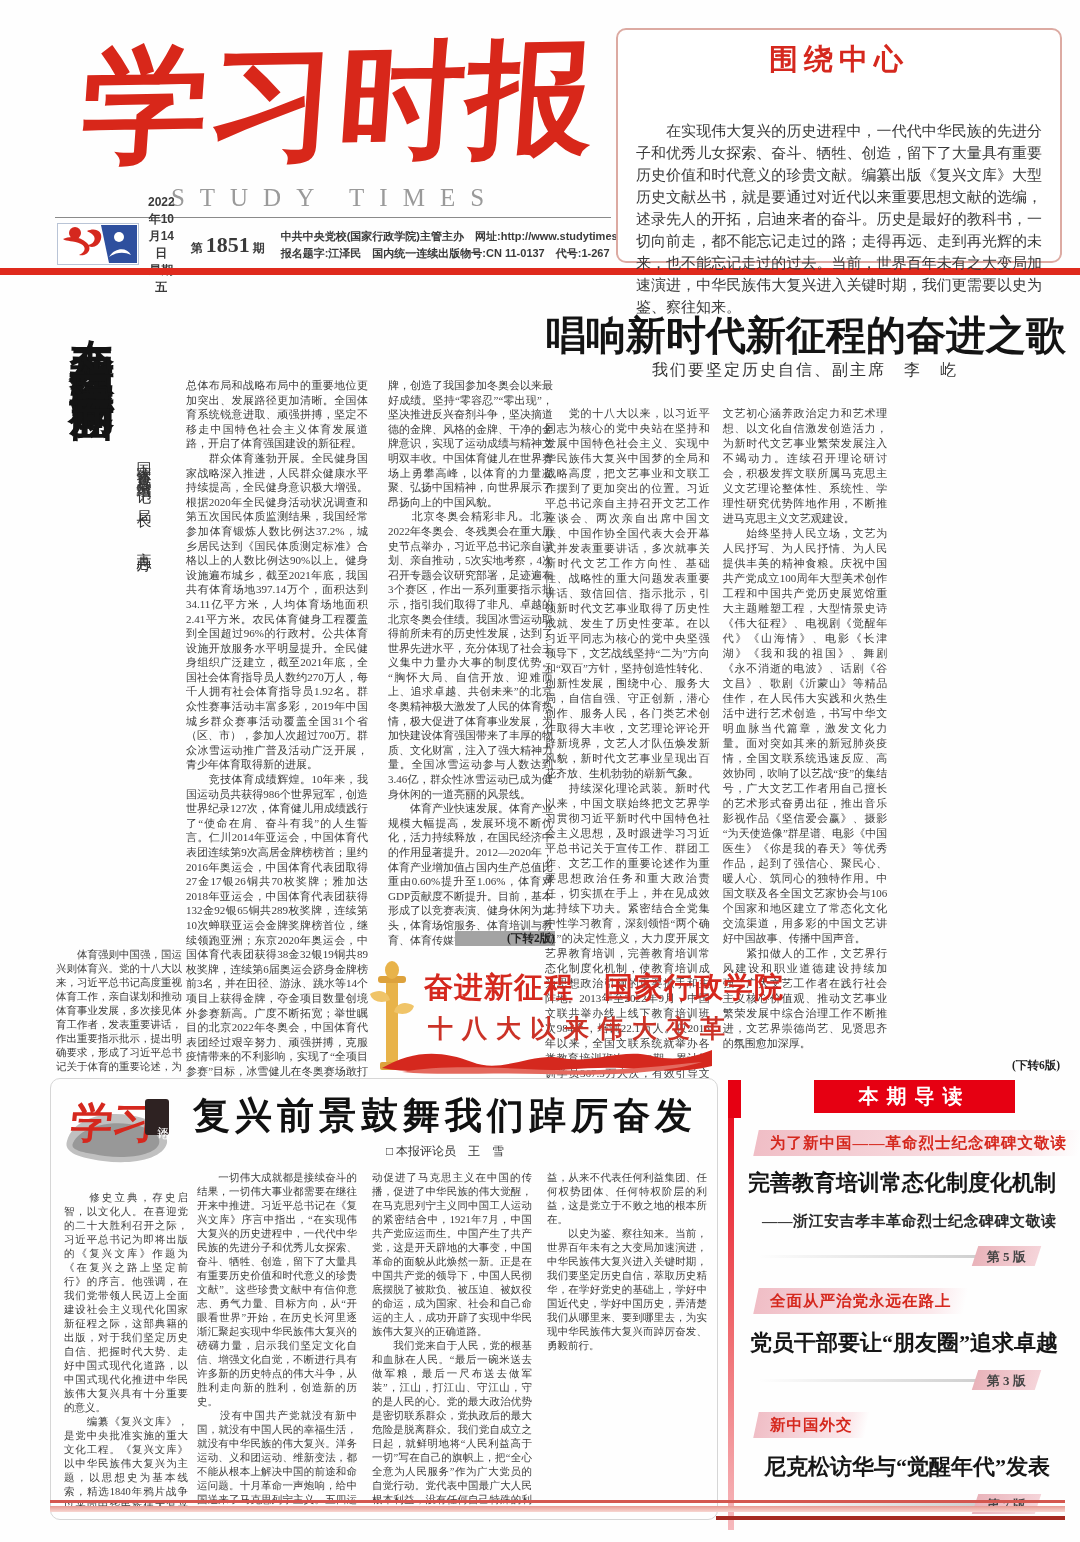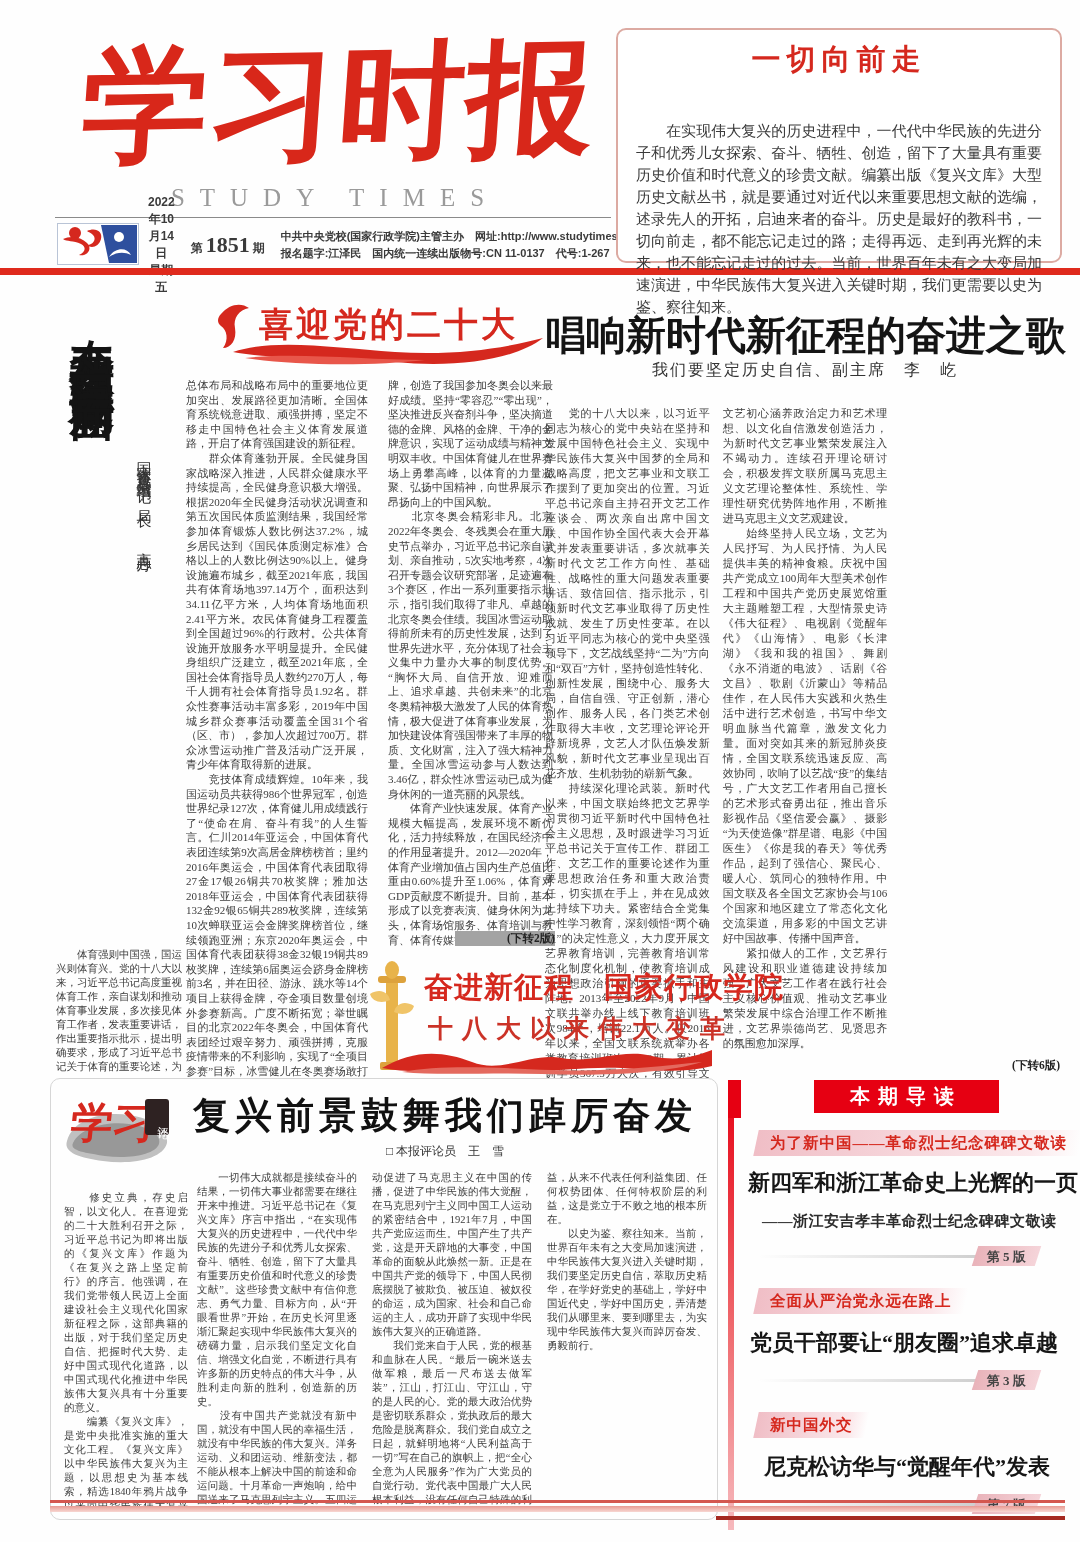--- a/index.html
+++ b/index.html
@@ -80,21 +80,21 @@
   #comm-byline{position:absolute;left:130px;top:64px;width:528px;text-align:center;font-size:12px;color:#333;}
   #comm-col1{position:absolute;left:13px;top:112px;width:124px;height:316px;font-size:10.5px;line-height:14px;overflow:hidden;}
   #comm-rest{position:absolute;left:146px;top:92px;width:510px;height:338px;column-count:3;column-gap:15px;
     column-fill:auto;font-size:10.5px;line-height:14px;overflow:hidden;}
 
   
   #guide-box{left:728px;top:1080px;width:337px;height:450px;background:#fefefe;}
   #g-strip{position:absolute;left:0;top:0;width:6px;height:450px;
     background:linear-gradient(180deg,#e60012 0%,#ef6a6e 55%,#f6b9bd 100%);}
   #g-strip-top{position:absolute;left:0;top:0;width:13px;height:38px;background:#e60012;}
-  #g-tab{position:absolute;left:86px;top:0;width:184px;height:33px;background:#e60012;color:#fff;
+  #g-tab{position:absolute;left:86px;top:0;width:201px;height:33px;background:#e60012;color:#fff;
     font-family:"Liberation Sans",sans-serif;font-weight:900;font-size:20px;letter-spacing:8px;
     text-align:center;line-height:33px;}
   #g-tab-right{position:absolute;left:262px;top:0;width:9px;height:33px;background:#e60012;}
   .g-kicker{position:absolute;height:26px;line-height:26px;padding:0 14px;transform:skewX(-12deg);
     background:linear-gradient(90deg,#f0bec6,#fbe9ec 85%,rgba(255,255,255,0));}
   .g-kicker span{display:inline-block;transform:skewX(12deg);color:#d5281e;font-weight:bold;
     font-size:15.5px;font-family:"Liberation Serif",serif;letter-spacing:1px;white-space:nowrap;}
   .g-title{position:absolute;font-family:"Liberation Serif",serif;font-weight:900;color:#161616;
     font-size:22px;letter-spacing:0px;white-space:nowrap;}
   .g-sub{position:absolute;font-size:15px;font-weight:bold;color:#2c2c2c;letter-spacing:0.5px;white-space:nowrap;}
@@ -141,43 +141,35 @@
     <div class="d-sep"></div>
     <div id="d-pub">
       <div>中共中央党校(国家行政学院)主管主办　网址:http://www.studytimes.cn</div>
       <div>报名题字:江泽民　国内统一连续出版物号:CN 11-0137　代号:1-267</div>
     </div>
   </div>
 
   <div class="abs" id="red-band"></div>
 
   <div class="abs" id="remarks">
-    <div id="remarks-title">一切向前走</div>
+    <div id="remarks-title">围绕中心</div>
     <div id="remarks-body" class="bodytext">　　在实现伟大复兴的历史进程中，一代代中华民族的先进分子和优秀儿女探索、奋斗、牺牲、创造，留下了大量具有重要历史价值和时代意义的珍贵文献。编纂出版《复兴文库》大型历史文献丛书，就是要通过对近代以来重要思想文献的选编，述录先人的开拓，启迪来者的奋斗。历史是最好的教科书，一切向前走，都不能忘记走过的路；走得再远、走到再光辉的未来，也不能忘记走过的过去。当前，世界百年未有之大变局加速演进，中华民族伟大复兴进入关键时期，我们更需要以史为鉴、察往知来。</div>
   </div>
 
   <div class="abs" id="v-headline">奋力开创体育强国建设新局面</div>
   <div class="abs" id="v-byline">国家体育总局党组书记、局长　　高志丹</div>
   <div class="abs bodytext" id="sports-lead">　　体育强则中国强，国运兴则体育兴。党的十八大以来，习近平总书记高度重视体育工作，亲自谋划和推动体育事业发展，多次接见体育工作者，发表重要讲话，作出重要指示批示，提出明确要求，形成了习近平总书记关于体育的重要论述，为体育改革发展指明了前进方向，提供了根本遵循。以习近平同志为核心的党中央从实现中华民族伟大复兴的战略高度重视发展体育事业，体育事业在国家</div>
   <div class="abs bodytext" id="sports-colA">总体布局和战略布局中的重要地位更加突出、发展路径更加清晰。全国体育系统锐意进取、顽强拼搏，坚定不移走中国特色社会主义体育发展道路，开启了体育强国建设的新征程。
 　　群众体育蓬勃开展。全民健身国家战略深入推进，人民群众健康水平持续提高，全民健身意识极大增强。根据2020年全民健身活动状况调查和第五次国民体质监测结果，我国经常参加体育锻炼人数比例达37.2%，城乡居民达到《国民体质测定标准》合格以上的人数比例达90%以上。健身设施遍布城乡，截至2021年底，我国共有体育场地397.14万个，面积达到34.11亿平方米，人均体育场地面积2.41平方米。农民体育健身工程覆盖到全国超过96%的行政村。公共体育设施开放服务水平明显提升。全民健身组织广泛建立，截至2021年底，全国社会体育指导员人数约270万人，每千人拥有社会体育指导员1.92名。群众性赛事活动丰富多彩，2019年中国城乡群众赛事活动覆盖全国31个省（区、市），参加人次超过700万。群众冰雪运动推广普及活动广泛开展，青少年体育取得新的进展。
 　　竞技体育成绩辉煌。10年来，我国运动员共获得986个世界冠军，创造世界纪录127次，体育健儿用成绩践行了“使命在肩、奋斗有我”的人生誓言。仁川2014年亚运会，中国体育代表团连续第9次高居金牌榜榜首；里约2016年奥运会，中国体育代表团取得27金17银26铜共70枚奖牌；雅加达2018年亚运会，中国体育代表团获得132金92银65铜共289枚奖牌，连续第10次蝉联亚运会金牌奖牌榜首位，继续领跑亚洲；东京2020年奥运会，中国体育代表团获得38金32银19铜共89枚奖牌，连续第6届奥运会跻身金牌榜前3名，并在田径、游泳、跳水等14个项目上获得金牌，夺金项目数量创境外参赛新高。广度不断拓宽；举世瞩目的北京2022年冬奥会，中国体育代表团经过艰辛努力、顽强拼搏，克服疫情带来的不利影响，实现了“全项目参赛”目标，冰雪健儿在冬奥赛场敢打敢拼、超越自我，勇夺9金4银2铜共15枚奖</div>
   <div class="abs bodytext" id="sports-colB">牌，创造了我国参加冬奥会以来最好成绩。坚持“零容忍”“零出现”，坚决推进反兴奋剂斗争，坚决摘道德的金牌、风格的金牌、干净的金牌意识，实现了运动成绩与精神文明双丰收。中国体育健儿在世界赛场上勇攀高峰，以体育的力量凝聚、弘扬中国精神，向世界展示了昂扬向上的中国风貌。
 　　北京冬奥会精彩非凡。北京2022年冬奥会、冬残奥会在重大历史节点举办，习近平总书记亲自谋划、亲自推动，5次实地考察，4次召开专题会议研究部署，足迹遍布3个赛区，作出一系列重要指示批示，指引我们取得了非凡、卓越的北京冬奥会佳绩。我国冰雪运动取得前所未有的历史性发展，达到了世界先进水平，充分体现了社会主义集中力量办大事的制度优势。“胸怀大局、自信开放、迎难而上、追求卓越、共创未来”的北京冬奥精神极大激发了人民的体育热情，极大促进了体育事业发展，为加快建设体育强国带来了丰厚的物质、文化财富，注入了强大精神力量。全国冰雪运动参与人数达到3.46亿，群众性冰雪运动已成为健身休闲的一道亮丽的风景线。
 　　体育产业快速发展。体育产业规模大幅提高，发展环境不断优化，活力持续释放，在国民经济中的作用显著提升。2012—2020年，体育产业增加值占国内生产总值比重由0.60%提升至1.06%，体育对GDP贡献度不断提升。目前，基本形成了以竞赛表演、健身休闲为龙头，体育场馆服务、体育培训与教育、体育传媒等协同发展的体育产业体系。</div>
   <div class="abs" id="cont2">(下转2版)</div>
 
-  <div class="abs" id="slogan">
-    <svg id="slogan-ribbon" viewBox="0 0 334 82">
-      <path d="M6,18 C14,8 26,6 34,12 C24,14 18,22 20,32 C22,44 16,52 8,52 C14,44 12,34 6,30 C2,27 2,22 6,18 Z" fill="#d5281e"></path>
-      <path d="M18,56 C60,42 120,52 180,56 C240,60 290,52 328,42 C300,64 240,72 180,66 C120,60 60,64 18,56 Z" fill="#d5281e"></path>
-      <path d="M30,62 C80,56 150,64 210,64 C160,70 80,70 30,62 Z" fill="#e8564a"></path>
-    </svg>
-    <div id="slogan-text">喜迎党的二十大</div>
-  </div>
 
   <div class="abs" id="wl-headline">唱响新时代新征程的奋进之歌</div>
   <div class="abs" id="wl-byline">我们要坚定历史自信、副主席　李　屹</div>
   <div class="abs bodytext" id="wl-cols">　　党的十八大以来，以习近平同志为核心的党中央站在坚持和发展中国特色社会主义、实现中华民族伟大复兴中国梦的全局和战略高度，把文艺事业和文联工作摆到了更加突出的位置。习近平总书记亲自主持召开文艺工作座谈会、两次亲自出席中国文联、中国作协全国代表大会开幕式并发表重要讲话，多次就事关新时代文艺工作方向性、基础性、战略性的重大问题发表重要讲话、致信回信、指示批示，引领新时代文艺事业取得了历史性成就、发生了历史性变革。在以习近平同志为核心的党中央坚强领导下，文艺战线坚持“二为”方向和“双百”方针，坚持创造性转化、创新性发展，围绕中心、服务大局，自信自强、守正创新，潜心创作、服务人民，各门类艺术创作取得大丰收，文艺理论评论开辟新境界，文艺人才队伍焕发新风貌，新时代文艺事业呈现出百花齐放、生机勃勃的崭新气象。
 　　持续深化理论武装。新时代以来，中国文联始终把文艺界学习贯彻习近平新时代中国特色社会主义思想，及时跟进学习习近平总书记关于宣传工作、群团工作、文艺工作的重要论述作为重要思想政治任务和重大政治责任，切实抓在手上，并在见成效上持续下功夫。紧密结合全党集中性学习教育，深刻领悟“两个确立”的决定性意义，大力度开展文艺界教育培训，完善教育培训常态化制度化机制，使教育培训成为思想政治引领的重要抓手和主阵地。2013年至2022年9月，中国文联共举办线上线下教育培训班次984个，培训22.1万人。仅2016年以来，全国文联系统就举办各类教育培训班次36182期，累计培训学员367.5万人次，有效引导文艺工作者和文艺爱好者以匠心臻文艺初心涵养政治定力和艺术理想、以文化自信激发创造活力，为新时代文艺事业繁荣发展注入不竭动力。连续召开理论研讨会，积极发挥文联所属马克思主义文艺理论整体性、系统性、学理性研究优势阵地作用，不断推进马克思主义文艺观建设。
 　　始终坚持人民立场，文艺为人民抒写、为人民抒情、为人民提供丰美的精神食粮。庆祝中国共产党成立100周年大型美术创作工程和中国共产党历史展览馆重大主题雕塑工程，大型情景史诗《伟大征程》、电视剧《觉醒年代》《山海情》、电影《长津湖》《我和我的祖国》、舞剧《永不消逝的电波》、话剧《谷文昌》、歌剧《沂蒙山》等精品佳作，在人民伟大实践和火热生活中进行艺术创造，书写中华文明血脉当代篇章，激发文化力量。面对突如其来的新冠肺炎疫情，全国文联系统迅速反应、高效协同，吹响了以艺战“疫”的集结号，广大文艺工作者用自己擅长的艺术形式奋勇出征，推出音乐影视作品《坚信爱会赢》、摄影“为天使造像”群星谱、电影《中国医生》《你是我的春天》等优秀作品，起到了强信心、聚民心、暖人心、筑同心的独特作用。中国文联及各全国文艺家协会与106个国家和地区建立了常态化文化交流渠道，用多彩的中国文艺讲好中国故事、传播中国声音。
 　　紧扣做人的工作，文艺界行风建设和职业道德建设持续加强，广大文艺工作者在践行社会主义核心价值观、推动文艺事业繁荣发展中综合治理工作不断推进，文艺界崇德尚艺、见贤思齐的氛围愈加深厚。</div>
   <div class="abs" id="cont6">(下转6版)</div>
 
   <div class="abs" id="mid-banner">
@@ -218,21 +210,21 @@
 
   <div class="abs" id="guide-box">
     <div id="g-strip"></div>
     <div id="g-strip-top"></div>
     <div id="g-tab">本期导读</div>
     <div id="g-tab-right"></div>
 
     <div class="g-kicker" style="left:28px;top:50px;">
       <span>为了新中国——革命烈士纪念碑碑文敬读</span>
     </div>
-    <div class="g-title" style="left:20px;top:88px;">新四军和浙江革命史上光辉的一页</div>
+    <div class="g-title" style="left:20px;top:88px;">完善教育培训常态化制度化机制</div>
     <div class="g-sub" style="left:34px;top:132px;">——浙江安吉孝丰革命烈士纪念碑碑文敬读</div>
     <div class="g-pageline" style="left:30px;top:166px;">
       <div class="pl-rule"></div>
       <div class="g-pagechip"><span>第 5 版</span></div>
     </div>
 
     <div class="g-kicker" style="left:28px;top:208px;">
       <span>全面从严治党永远在路上</span>
     </div>
     <div class="g-title" style="left:22px;top:248px;">党员干部要让“朋友圈”追求卓越</div>

